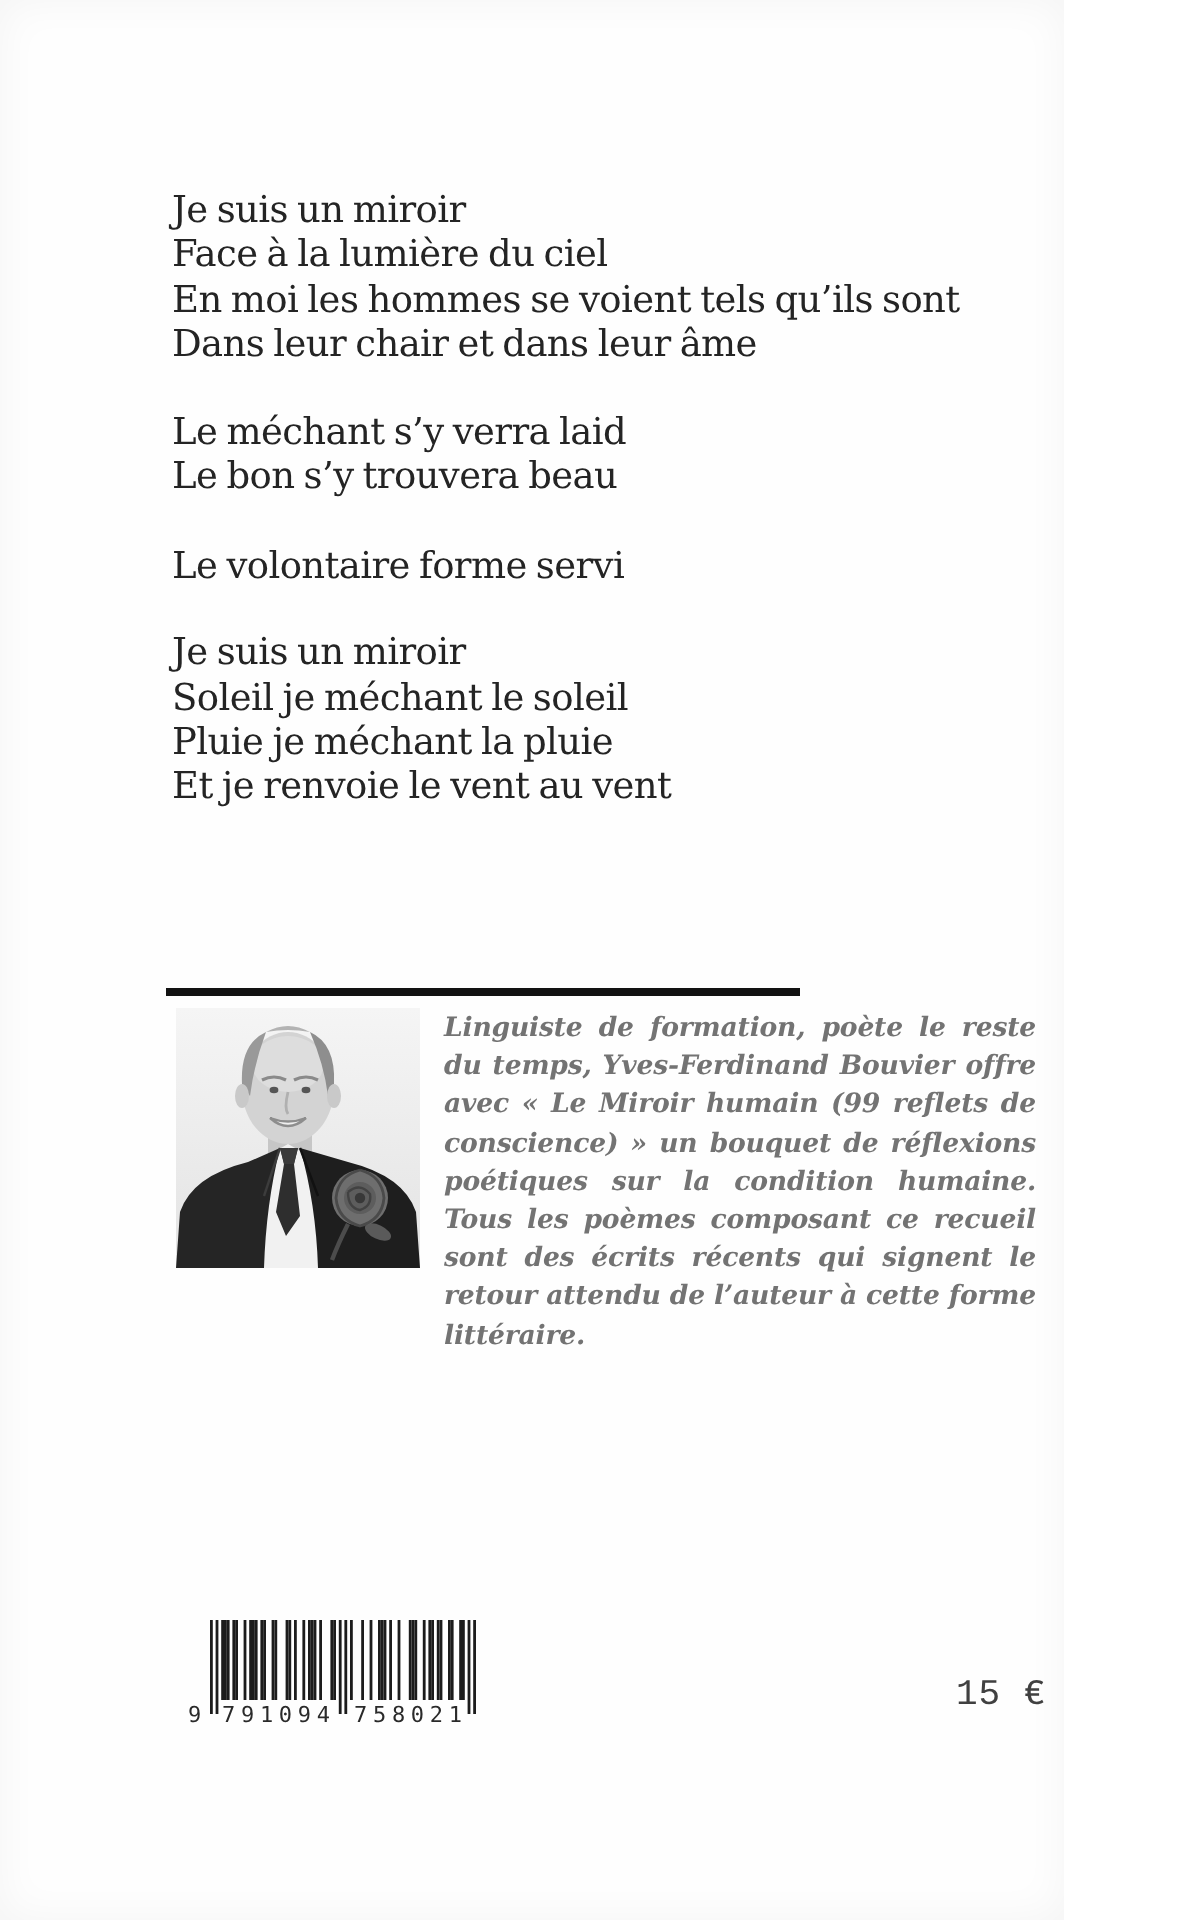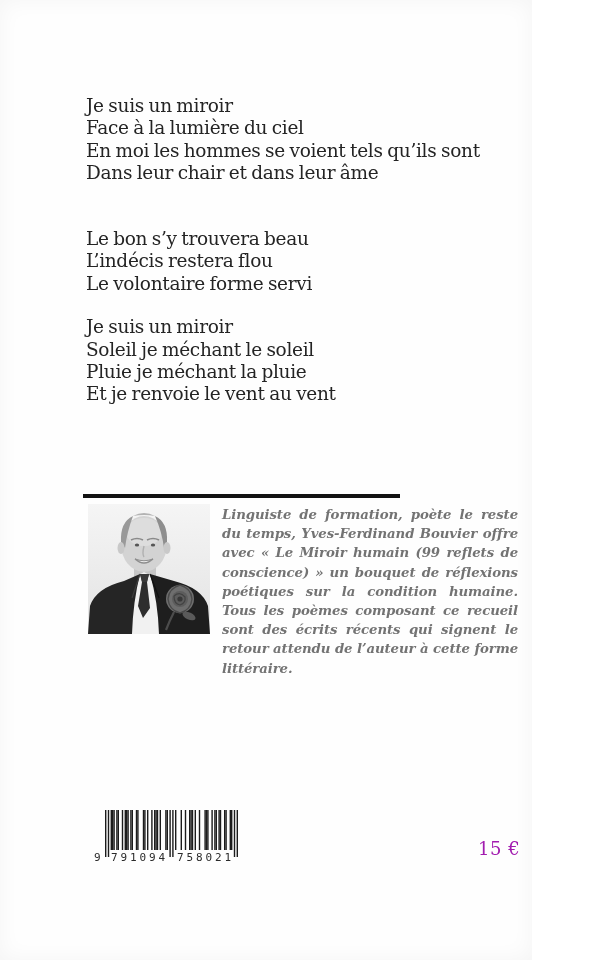--- a/index.html
+++ b/index.html
@@ -54,32 +54,33 @@
   }
   .barcode svg{display:block;}
   .bc-digit{
     font-family:"DejaVu Sans Mono", monospace;
     font-size:11px;
     fill:#2a2a2a;
   }
   .price{
     position:absolute;left:478px;top:838px;
     font-size:18px;
-    color:#a21caf;
+    color:#404040;
     letter-spacing:0.5px;
+    font-family:Liberation Mono, monospace;
   }
 </style>
 </head>
 <body>
 
 <div class="page">
 
   <div class="poem" id="poem">
       <p><span>Je suis un miroir</span><br><span>Face à la lumière du ciel</span><br><span>En moi les hommes se voient tels qu’ils sont</span><br><span>Dans leur chair et dans leur âme</span></p>
-      <p><br><span>Le bon s’y trouvera beau</span><br><span>L’indécis restera flou</span><br><span>Le volontaire forme servi</span></p>
+      <p><span>Le méchant s’y verra laid</span><br><span>Le bon s’y trouvera beau</span><br><br><span>Le volontaire forme servi</span></p>
       <p><span>Je suis un miroir</span><br><span>Soleil je méchant le soleil</span><br><span>Pluie je méchant la pluie</span><br><span>Et je renvoie le vent au vent</span></p>
     </div>
 
   <div class="rule"></div>
 
   <div class="photo">
     <svg viewBox="0 0 122 130" aria-hidden="true">
       <defs>
         <linearGradient id="pbg" x1="0" y1="0" x2="0" y2="1">
           <stop offset="0" stop-color="#f5f5f5"></stop>

